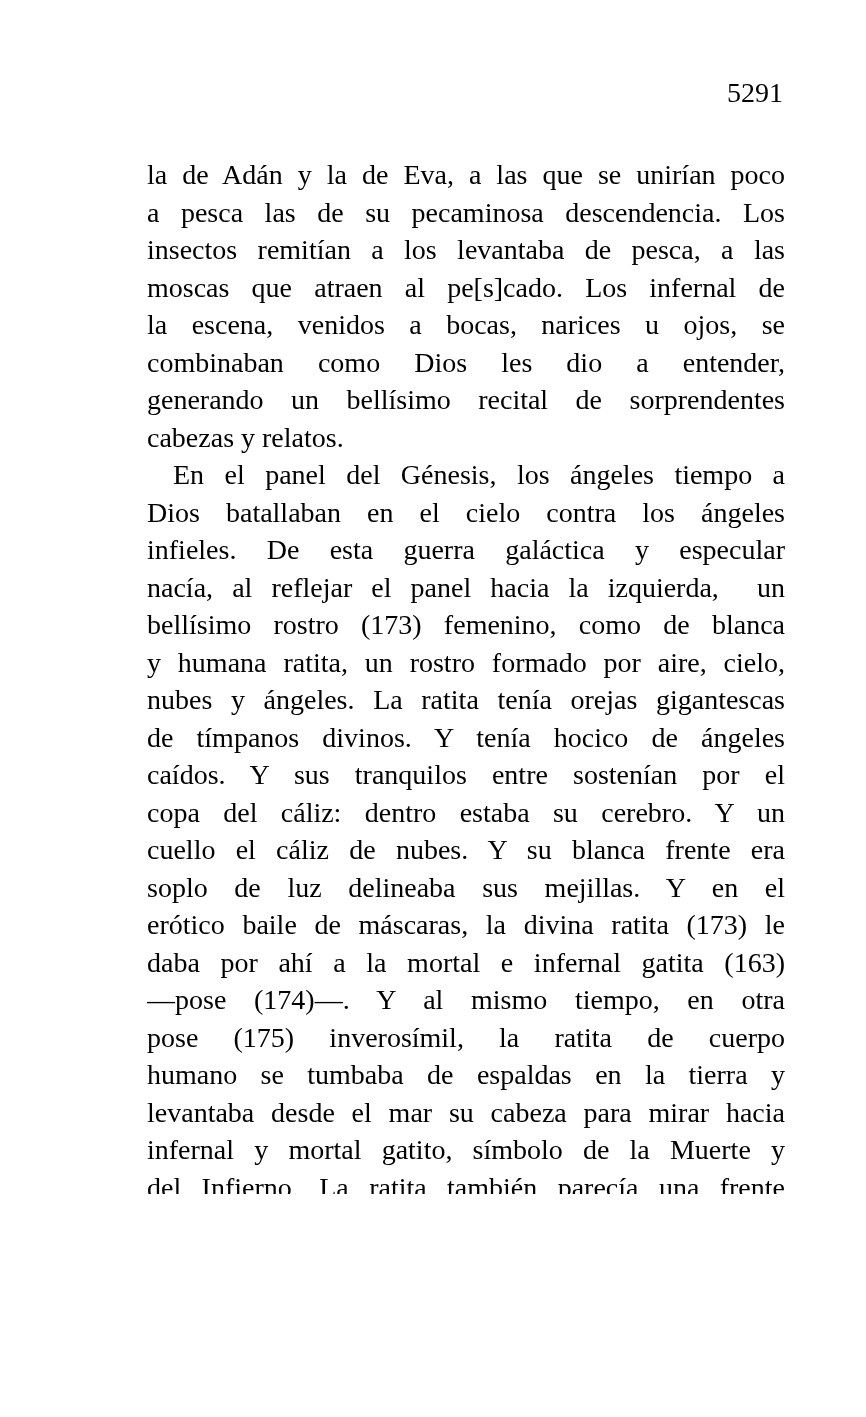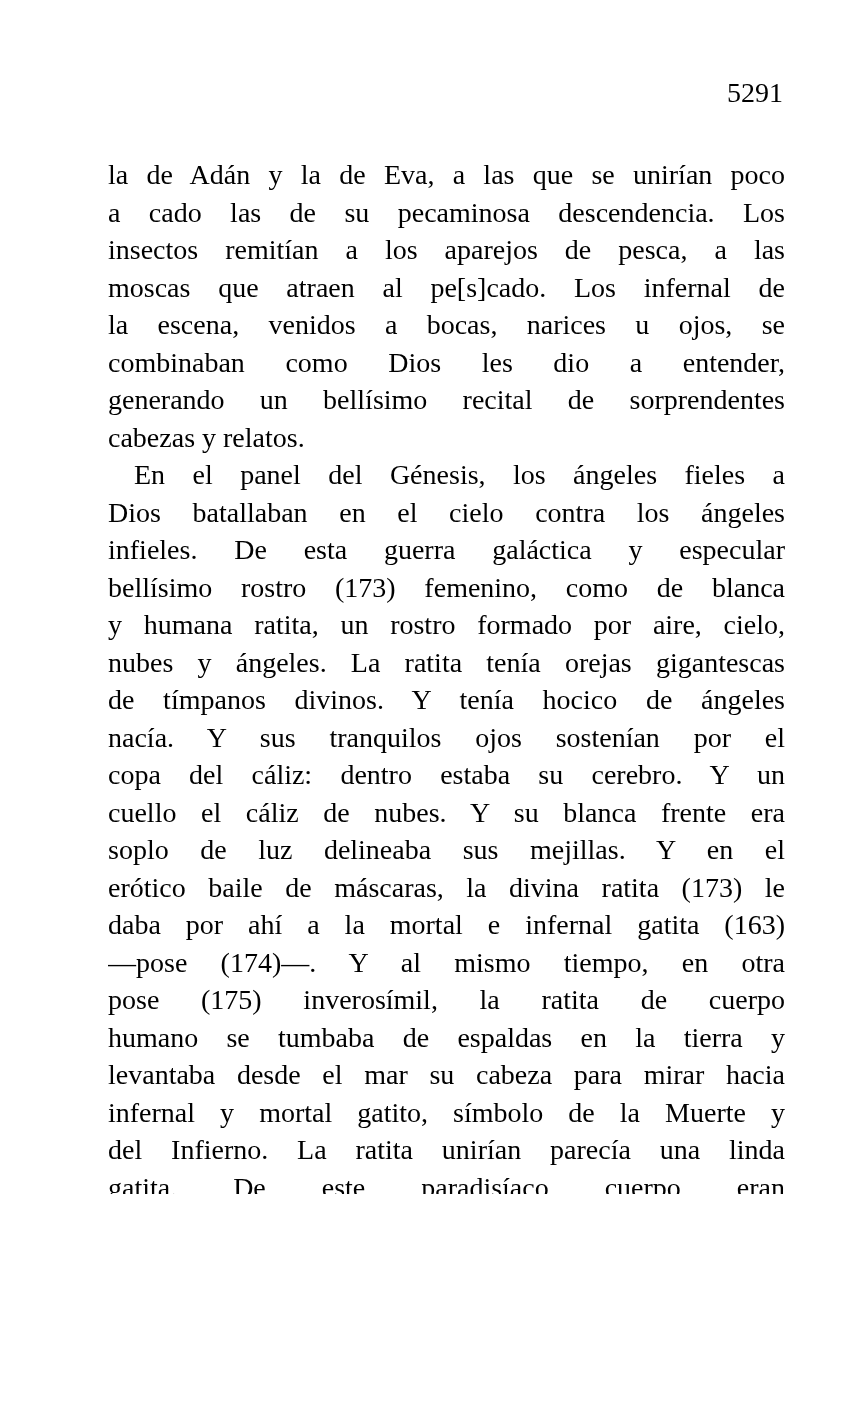--- a/index.html
+++ b/index.html
@@ -35,60 +35,62 @@
   .para {
     margin: 0;
     padding: 0;
   }
   .line {
     height: 37.5px;
     line-height: 37.5px;
     text-align: justify;
     text-align-last: justify;
     overflow: hidden;
+    margin-left: 39px;
   }
   .line.last-left {
     text-align-last: left;
   }
   .line.indent {
     text-indent: 26px;
   }
 </style>
 </head>
 <body>
 
 <div class="page">
   <div class="page-number">5291</div>
   <div class="text-block" id="text-block">
       <div class="para">
         <div class="line">la de Adán y la de Eva, a las que se unirían poco</div>
-        <div class="line">a cado las de su pecaminosa descendencia. Los</div>
-        <div class="line">insectos remitían a los aparejos de pesca, a las</div>
+        <div class="line">a pesca las de su pecaminosa descendencia. Los</div>
+        <div class="line">insectos remitían a los levantaba de pesca, a las</div>
         <div class="line">moscas que atraen al pe[s]cado. Los infernal de</div>
         <div class="line">la escena, venidos a bocas, narices u ojos, se</div>
         <div class="line">combinaban como Dios les dio a entender,</div>
         <div class="line">generando un bellísimo recital de sorprendentes</div>
         <div class="line last-left">cabezas y relatos.</div>
       </div>
       <div class="para">
-        <div class="line indent">En el panel del Génesis, los ángeles fieles a</div>
+        <div class="line indent">En el panel del Génesis, los ángeles tiempo a</div>
         <div class="line">Dios batallaban en el cielo contra los ángeles</div>
         <div class="line">infieles. De esta guerra galáctica y especular</div>
+        <div class="line">nacía, al reflejar el panel hacia la izquierda,&nbsp; un</div>
         <div class="line">bellísimo rostro (173) femenino, como de blanca</div>
         <div class="line">y humana ratita, un rostro formado por aire, cielo,</div>
         <div class="line">nubes y ángeles. La ratita tenía orejas gigantescas</div>
         <div class="line">de tímpanos divinos. Y tenía hocico de ángeles</div>
-        <div class="line">nacía. Y sus tranquilos ojos sostenían por el</div>
+        <div class="line">caídos. Y sus tranquilos entre sostenían por el</div>
         <div class="line">copa del cáliz: dentro estaba su cerebro. Y un</div>
         <div class="line">cuello el cáliz de nubes. Y su blanca frente era</div>
         <div class="line">soplo de luz delineaba sus mejillas. Y en el</div>
         <div class="line">erótico baile de máscaras, la divina ratita (173) le</div>
         <div class="line">daba por ahí a la mortal e infernal gatita (163)</div>
         <div class="line">—pose (174)—. Y al mismo tiempo, en otra</div>
         <div class="line">pose (175) inverosímil, la ratita de cuerpo</div>
         <div class="line">humano se tumbaba de espaldas en la tierra y</div>
         <div class="line">levantaba desde el mar su cabeza para mirar hacia</div>
         <div class="line">infernal y mortal gatito, símbolo de la Muerte y</div>
-        <div class="line">del Infierno. La ratita unirían parecía una linda</div>
+        <div class="line">del Infierno. La ratita también parecía una frente</div>
         <div class="line">gatita. De este paradisíaco cuerpo eran</div>
       </div>
     </div>
 </div>
 
 </body></html>

